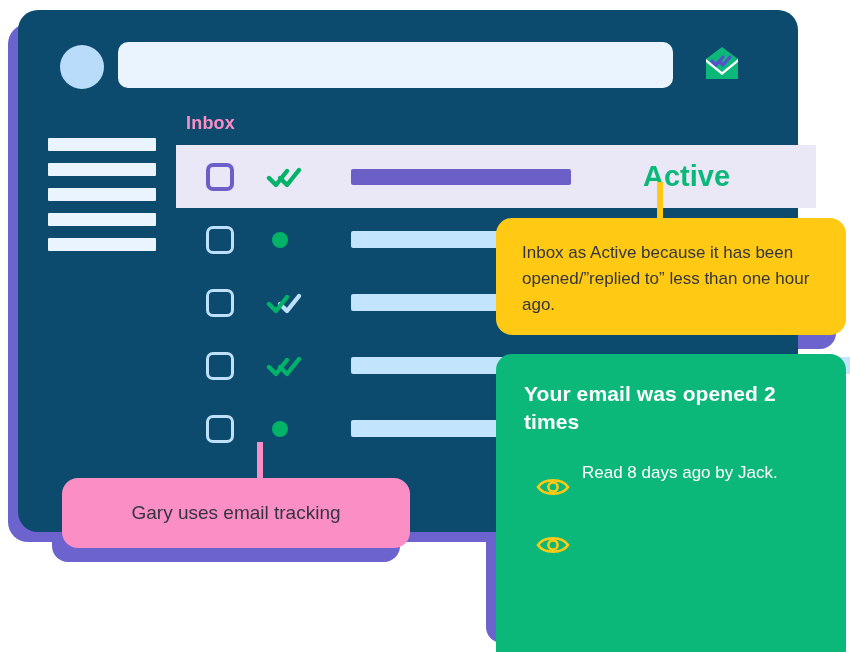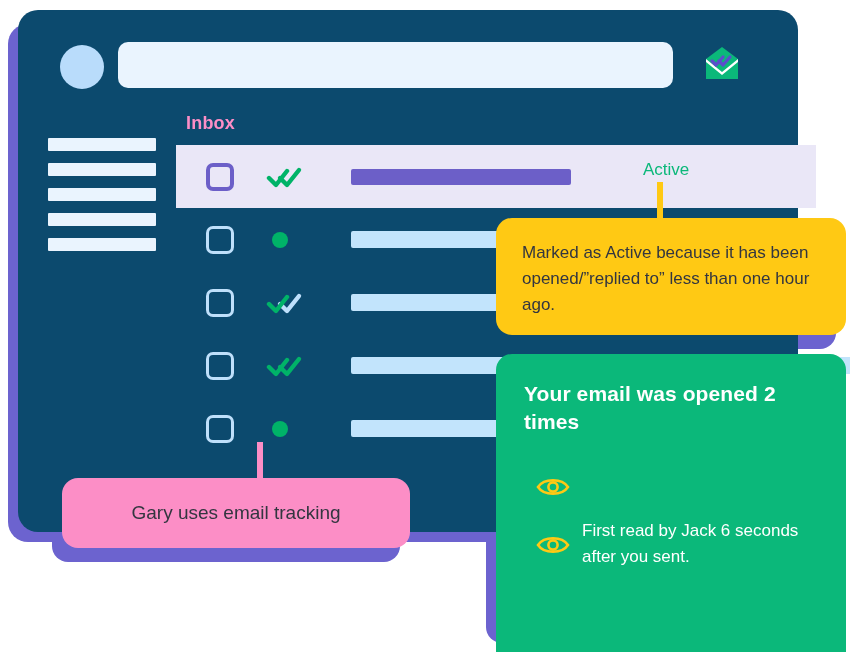--- a/index.html
+++ b/index.html
@@ -191,22 +191,22 @@
   #tooltip-gary .tip-text {
     font-size: 19px;
     color: #333640;
     font-weight: 500;
   }
 
   
   #status-active {
     position: absolute;
     left: 625px; top: 150px;
-    font-size: 17px;
-    font-weight: 400;
+    font-size: 29px;
+    font-weight: 700;
     color: #0bb87a;
   }
 </style>
 </head>
 <body>
 
 <div id="stage">
 
   <div class="shadow-block" style="left:8px; top:24px; width:780px; height:518px; border-radius:20px;"></div>
   <div class="shadow-block" style="left:52px; top:492px; width:348px; height:70px; border-radius:16px;"></div>
@@ -288,43 +288,43 @@
     </div>
 
     <div id="status-active">Active</div>
 
   </div>
 
   <div class="connector" id="connector-active"></div>
   <div class="connector" id="connector-gary"></div>
 
   <div class="tooltip" id="tooltip-active">
-    <div class="tip-text">Marked as Active because it has been opened/”replied to” less than one hour ago.</div>
+    <div class="tip-text">Inbox as Active because it has been opened/”replied to” less than one hour ago.</div>
   </div>
 
   <div class="tooltip" id="tooltip-opens">
     <div class="tip-title">Your email was opened 2 times</div>
+
+    <div class="tip-item">
+      <span class="eye-wrap">
+        <svg width="34" height="22" viewBox="0 0 34 22">
+          <path d="M2 11 C8 2, 26 2, 32 11 C26 20, 8 20, 2 11 Z" stroke="#ffc914" stroke-width="2.6" fill="none"></path>
+          <circle cx="17" cy="11" r="4.6" stroke="#ffc914" stroke-width="2.6" fill="none"></circle>
+        </svg>
+      </span>
+      <span class="tip-line">Read 8 days ago by Jack.</span>
+    </div>
 
     <div class="tip-item">
       <span class="eye-wrap">
         <svg width="34" height="22" viewBox="0 0 34 22">
           <path d="M2 11 C8 2, 26 2, 32 11 C26 20, 8 20, 2 11 Z" stroke="#ffc914" stroke-width="2.6" fill="none"></path>
           <circle cx="17" cy="11" r="4.6" stroke="#ffc914" stroke-width="2.6" fill="none"></circle>
         </svg>
       </span>
     </div>
-
-    <div class="tip-item">
-      <span class="eye-wrap">
-        <svg width="34" height="22" viewBox="0 0 34 22">
-          <path d="M2 11 C8 2, 26 2, 32 11 C26 20, 8 20, 2 11 Z" stroke="#ffc914" stroke-width="2.6" fill="none"></path>
-          <circle cx="17" cy="11" r="4.6" stroke="#ffc914" stroke-width="2.6" fill="none"></circle>
-        </svg>
-      </span>
-      <span class="tip-line">First read by Jack 6 seconds after you sent.</span>
-    </div>
   </div>
 
   <div class="tooltip" id="tooltip-gary">
     <div class="tip-text">Gary uses email tracking</div>
   </div>
 
 </div>
 
 </body></html>

